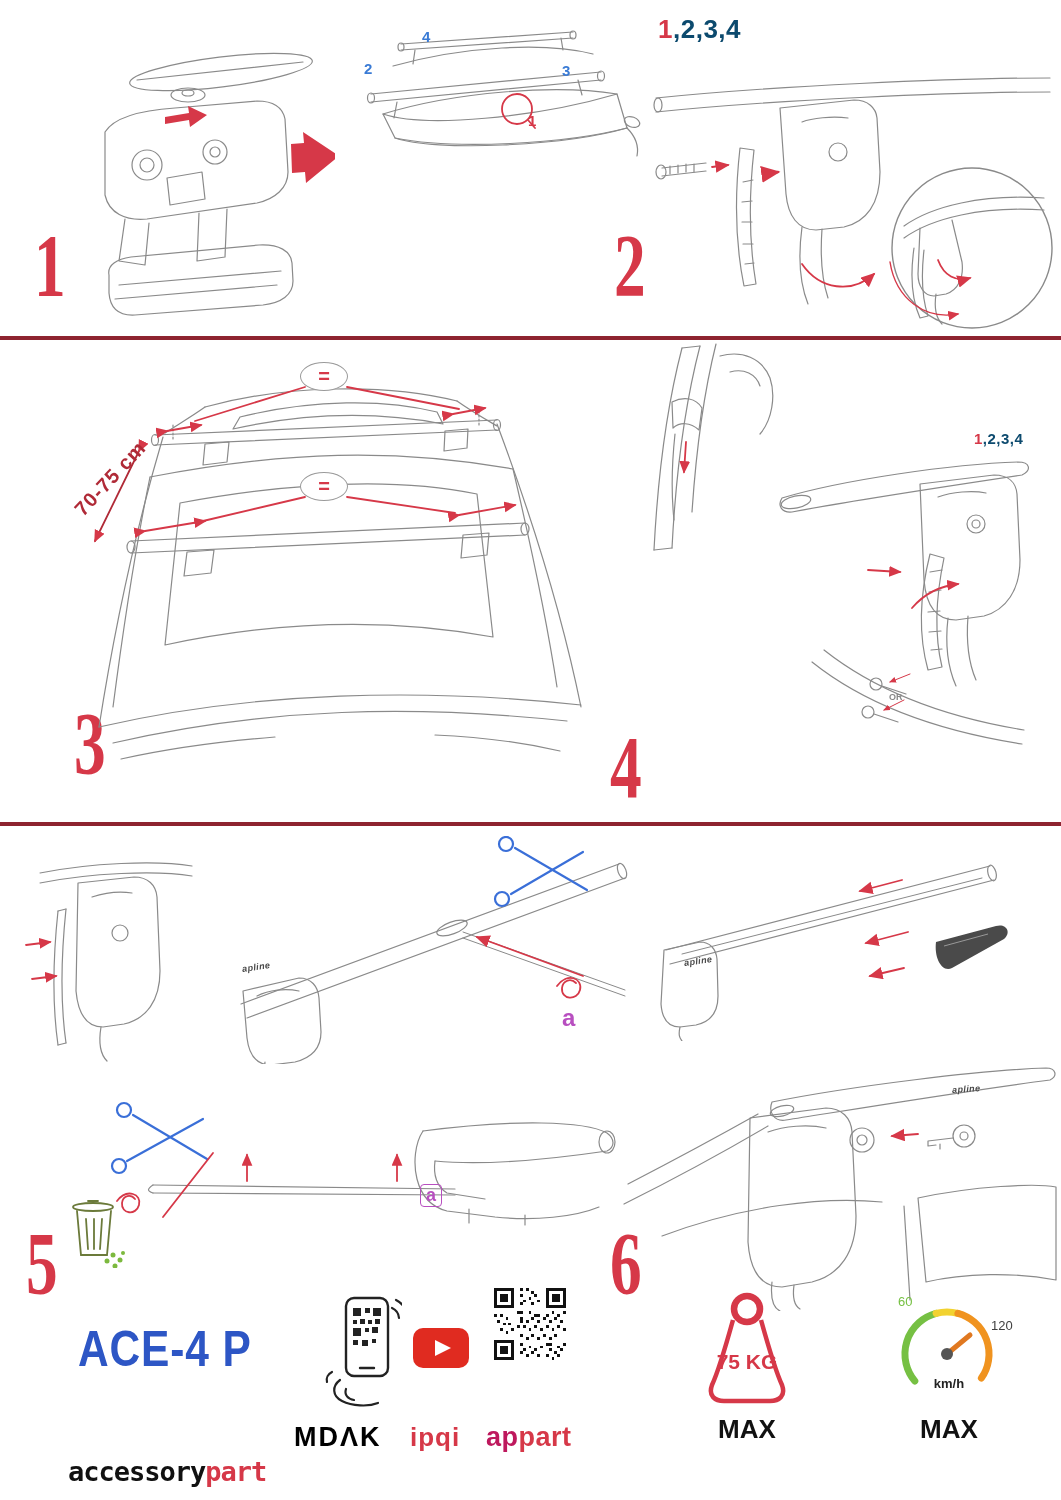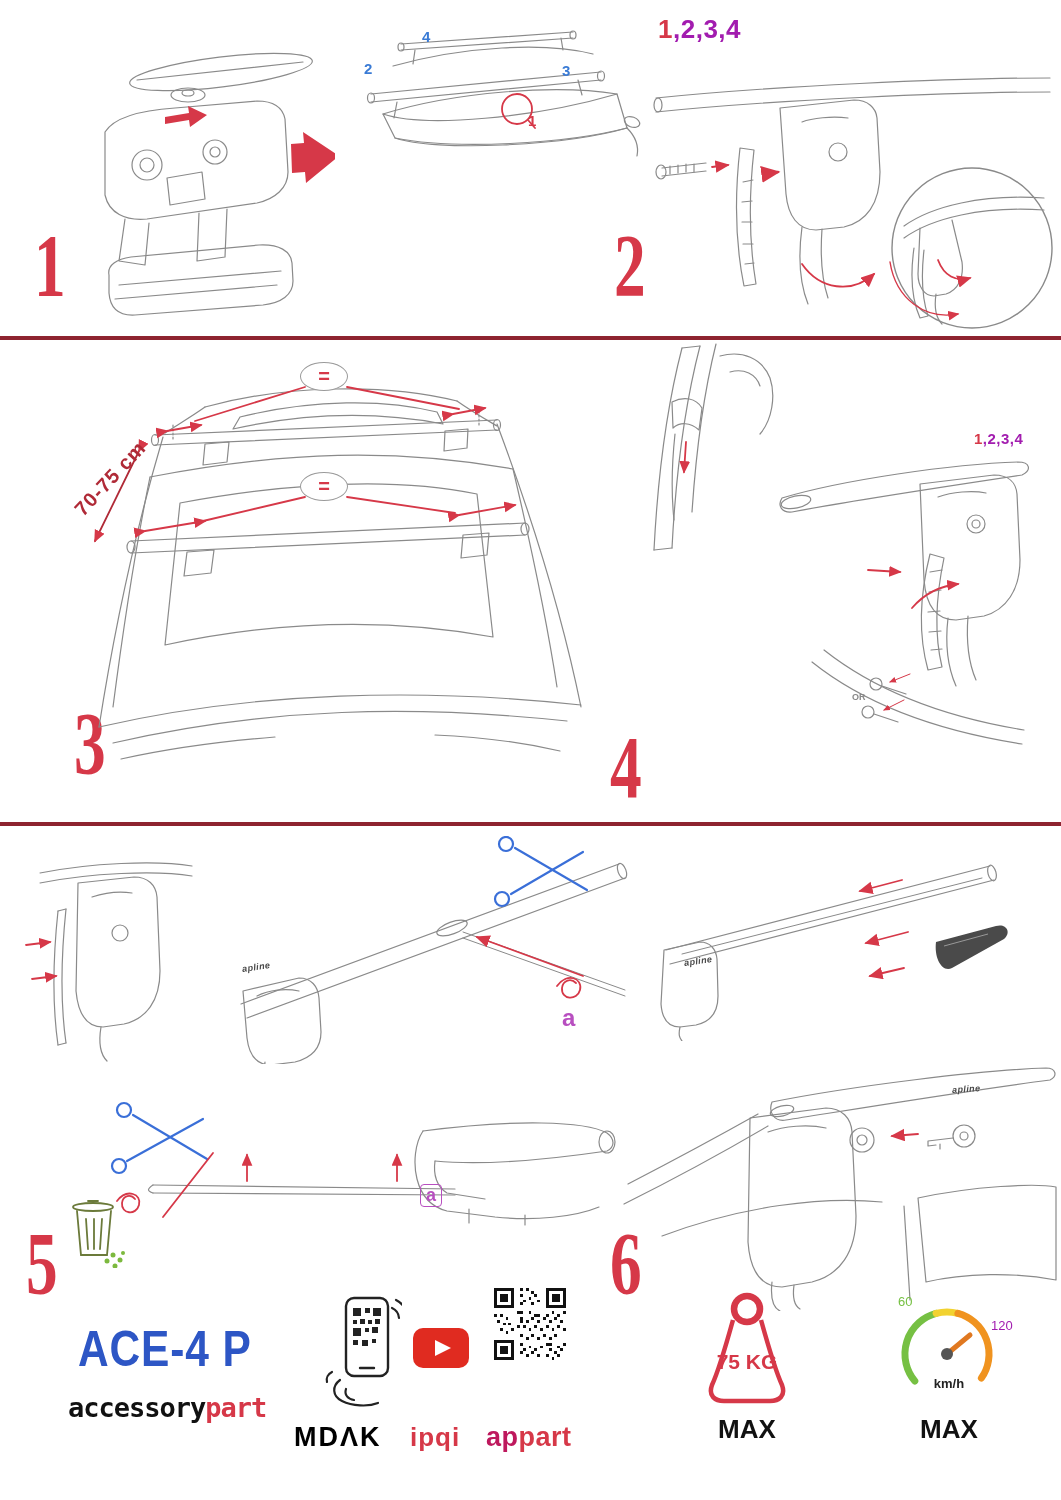--- a/index.html
+++ b/index.html
@@ -4,21 +4,21 @@
 <style>
   *{margin:0;padding:0;box-sizing:border-box}
   body{background:#fff}
   #page{position:relative;width:1061px;height:1500px;background:#fff;overflow:hidden;
         font-family:"Liberation Sans",sans-serif;color:#111}
   .abs{position:absolute}
   .stepnum{font-family:"Liberation Serif",serif;font-weight:700;font-size:88px;line-height:.9;
            color:#d63848;transform:scaleX(.72);transform-origin:left top}
   .divider{left:0;width:1061px;height:4px;background:#8e2430}
   .seq{font-weight:700;letter-spacing:.5px}
-  .seq .r{color:#d63848}.seq .b{color:#a21caf}
+  .seq .r{color:#d63848}.seq .b{color:#0c4a6e}
   .callout{font-weight:700;font-size:15px;color:#3a7bd5}
   .callout.red{color:#d63848}
   .eq{width:48px;height:29px;border:1.7px solid #9a9a9a;border-radius:50%;display:flex;
       align-items:center;justify-content:center;color:#d63848;font-weight:700;font-size:20px;background:#fff}
   .measure{display:inline-block;color:#b02a37;font-weight:700;font-size:20px;letter-spacing:1px;
            transform:rotate(-47deg);transform-origin:left top;white-space:nowrap}
   .aletter{color:#b84fc0;font-size:24px;font-weight:700}
   .aletter.boxed{font-size:18px;border:1.6px solid #b84fc0;border-radius:4px;padding:0 5px}
   .aplinelbl{display:inline-block;font-size:9px;font-weight:700;font-style:italic;color:#4a4a4a;letter-spacing:.4px}
   .orlbl{font-size:9px;color:#888;font-weight:700}
@@ -239,21 +239,21 @@
       <path d="M40,240 C90,280 160,308 250,322"></path>
       <path d="M52,228 C100,266 166,294 252,308"></path>
     </g>
     <g class="rd" stroke-width="1.8">
       <path d="M96,148 L128,150" marker-end="url(#ar4b)"></path>
       <path d="M140,186 C152,172 168,164 186,162" marker-end="url(#ar4b)"></path>
       <path d="M138,252 L118,260" stroke-width="1" marker-end="url(#ar4b)"></path>
       <path d="M132,278 L112,288" stroke-width="1" marker-end="url(#ar4b)"></path>
     </g>
   </svg>
-  <span class="abs orlbl" style="left:852px;top:692px">OR</span>
+  <span class="abs orlbl" style="left:889px;top:692px">OR</span>
 
   <svg class="abs" style="left:6px;top:853px" width="195" height="210" viewBox="0 0 195 210">
     <defs>
         <marker id="ar5a" markerWidth="8" markerHeight="8" refX="6" refY="3" orient="auto">
           <path d="M0,0 L7,3 L0,6 Z" fill="#d63848"></path>
         </marker>
       </defs>
     <g class="sk">
       <path d="M34,20 C84,10 150,7 186,13 M34,30 C84,20 150,17 186,23"></path>
       <path d="M72,30 L128,24 C142,24 150,32 151,44 L154,118 C154,148 140,166 118,171 L97,174 C80,174 72,160 70,138 Z"></path>
@@ -397,21 +397,21 @@
     </g>
     <g class="sk" stroke-width="1.4">
       <circle cx="342" cy="80" r="11"></circle>
         <circle cx="342" cy="80" r="4"></circle>
       <path d="M331,82 L306,85 L306,90 L314,89 M318,88 L318,93"></path>
     </g>
   </svg>
   <span class="abs aplinelbl" style="left:952px;top:1084px;transform:rotate(-4deg)">apline</span>
 
   <div class="abs brand-title" style="left:78px;top:1320px">ACE-4 P</div>
-  <div class="abs brand-sub" style="left:68px;top:1392px"><span>accessory</span><span class="r">part</span></div>
+  <div class="abs brand-sub" style="left:68px;top:1456px"><span>accessory</span><span class="r">part</span></div>
 
   <svg class="abs" style="left:322px;top:1292px" width="80" height="118" viewBox="0 0 80 118">
     <g stroke="#222" fill="none" stroke-width="2.4" stroke-linejoin="round" stroke-linecap="round">
       <rect x="24" y="6" width="42" height="78" rx="8"></rect>
       <line x1="38" y1="76" x2="52" y2="76"></line>
     </g>
     <g fill="#222">
       <rect x="31" y="16" width="8" height="8"></rect>
         <rect x="43" y="16" width="5" height="5"></rect>
         <rect x="51" y="16" width="8" height="8"></rect>
@@ -461,17 +461,17 @@
   <svg class="abs" style="left:882px;top:1282px" width="134" height="125" viewBox="0 0 134 125">
     <g fill="none" stroke-linecap="round">
       <path d="M32.8,99 A42,42 0 0 1 54.1,31.4" stroke="#76c043" stroke-width="7"></path>
       <path d="M54.1,31.4 A42,42 0 0 1 75.9,31.4" stroke="#f2d230" stroke-width="7"></path>
       <path d="M75.9,31.4 A42,42 0 0 1 99.4,96.1" stroke="#f0931f" stroke-width="7"></path>
       <line x1="65" y1="72" x2="88" y2="53" stroke="#e07820" stroke-width="5"></line>
     </g>
     <circle cx="65" cy="72" r="6" fill="#555"></circle>
   </svg>
   <span class="abs speednum" style="left:898px;top:1294px;color:#76c043">60</span>
-  <span class="abs speednum" style="left:991px;top:1318px;color:#a21caf">120</span>
+  <span class="abs speednum" style="left:991px;top:1318px;color:#404040">120</span>
   <div class="abs kmh" style="left:882px;top:1376px;width:134px">km/h</div>
   <div class="abs maxlbl" style="left:882px;top:1414px;width:134px">MAX</div>
 
 </div>
 
 </body></html>

